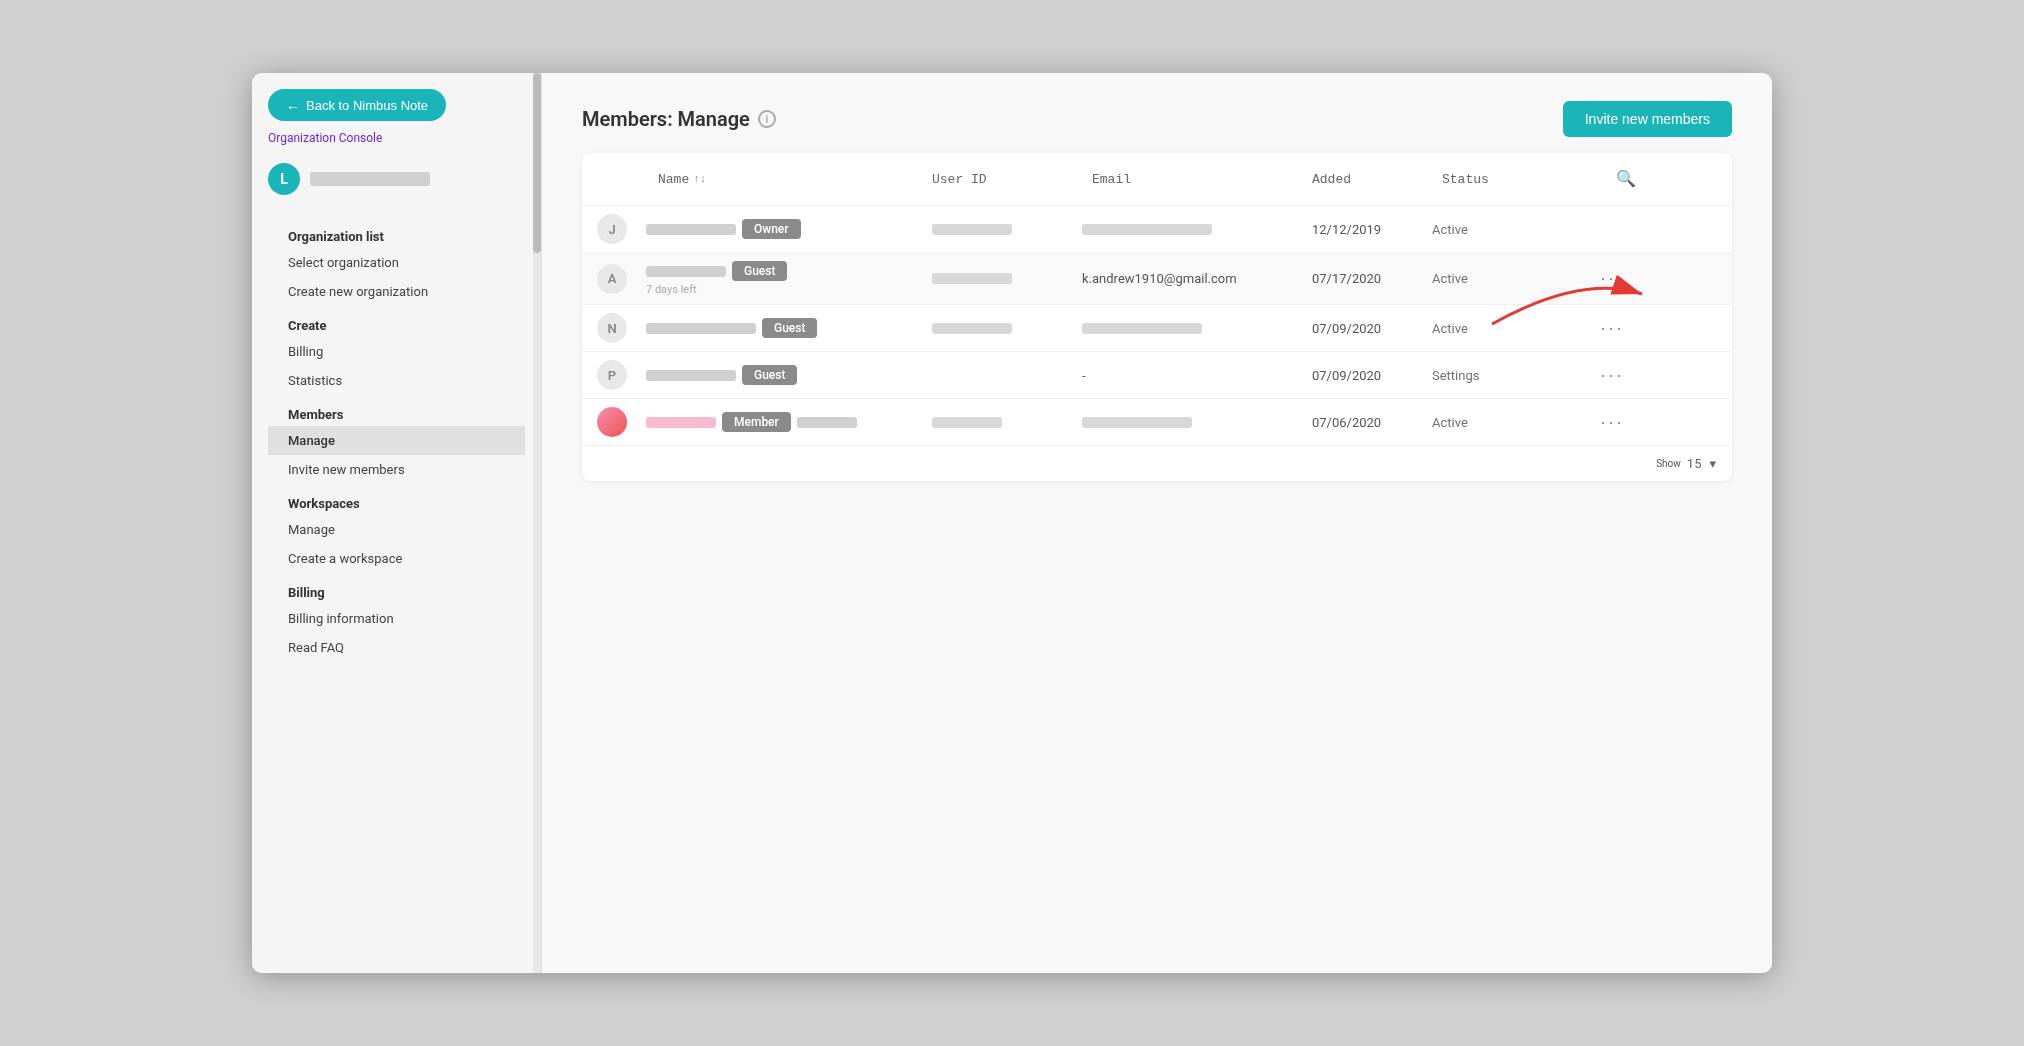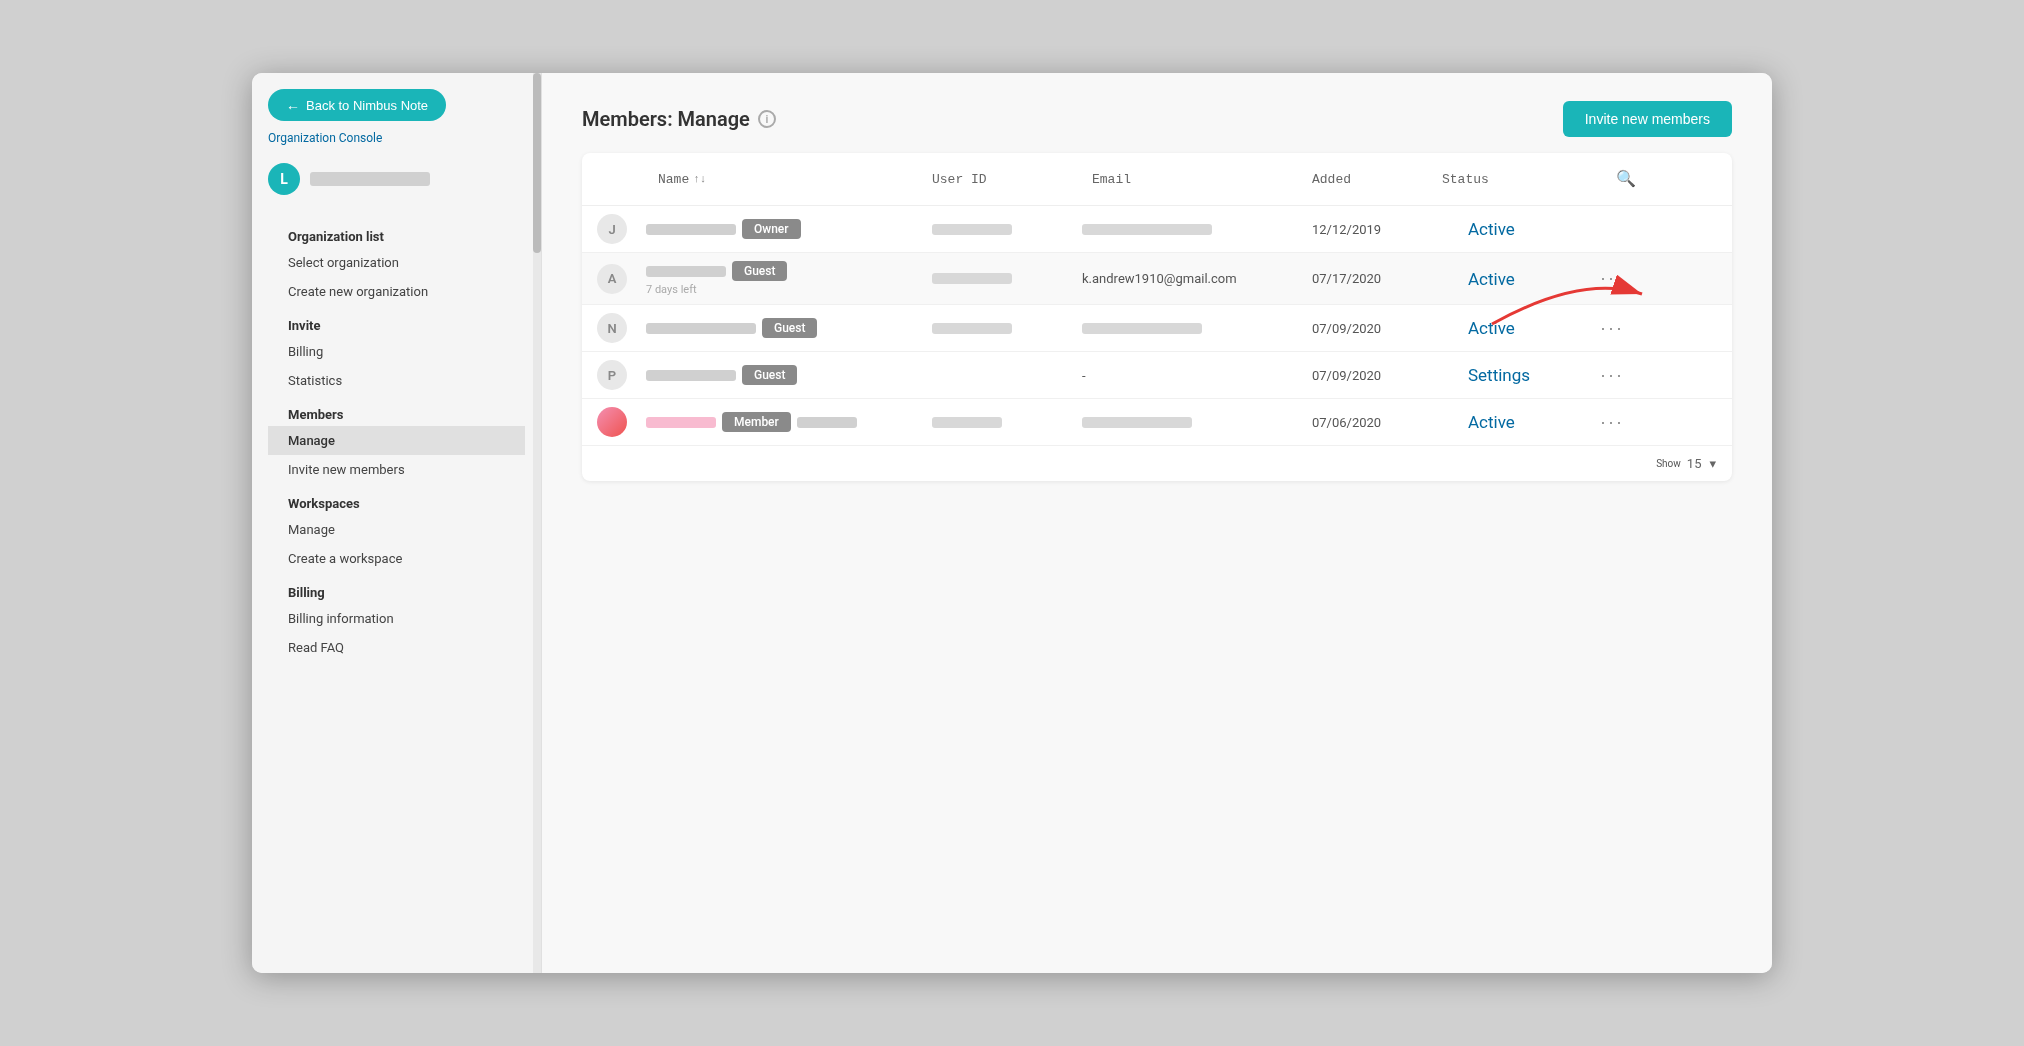--- a/index.html
+++ b/index.html
@@ -46,21 +46,21 @@
       display: flex;
       align-items: center;
       gap: 6px;
       width: fit-content;
     }
     .back-btn-arrow {
       font-size: 14px;
     }
     .org-console-label {
       font-size: 12px;
-      color: #0369a1;
+      color: #6d28d9;
       padding: 2px 16px 10px 16px;
     }
     .user-row {
       display: flex;
       align-items: center;
       gap: 10px;
       padding: 8px 16px 14px 16px;
     }
     .user-avatar {
       width: 32px;
@@ -267,23 +267,22 @@
       background: #d8d8d8;
       border-radius: 3px;
       width: 100px;
     }
     .date-text {
       font-size: 13px;
       color: #555;
       padding-left: 10px;
     }
     .status-text {
-      font-size: 17px;
-      color: #0369a1;
-      margin-left: 36px;
+      font-size: 13px;
+      color: #737373;
     }
     .dots-btn {
       background: none;
       border: none;
       cursor: pointer;
       font-size: 18px;
       color: #888;
       letter-spacing: 2px;
       padding: 4px 8px;
     }
@@ -352,21 +351,21 @@
       <div class="user-avatar">L</div>
       <div class="user-name-blur"></div>
     </div>
 
     <div class="sidebar-scroll">
 
       <div class="nav-section-title">Organization list</div>
       <a class="nav-item">Select organization</a>
       <a class="nav-item">Create new organization</a>
 
-      <div class="nav-section-title">Invite</div>
+      <div class="nav-section-title">Create</div>
       <a class="nav-item">Billing</a>
       <a class="nav-item">Statistics</a>
 
       <div class="nav-section-title">Members</div>
       <a class="nav-item active">Manage</a>
       <a class="nav-item">Invite new members</a>
 
       <div class="nav-section-title">Workspaces</div>
       <a class="nav-item">Manage</a>
       <a class="nav-item">Create a workspace</a>

